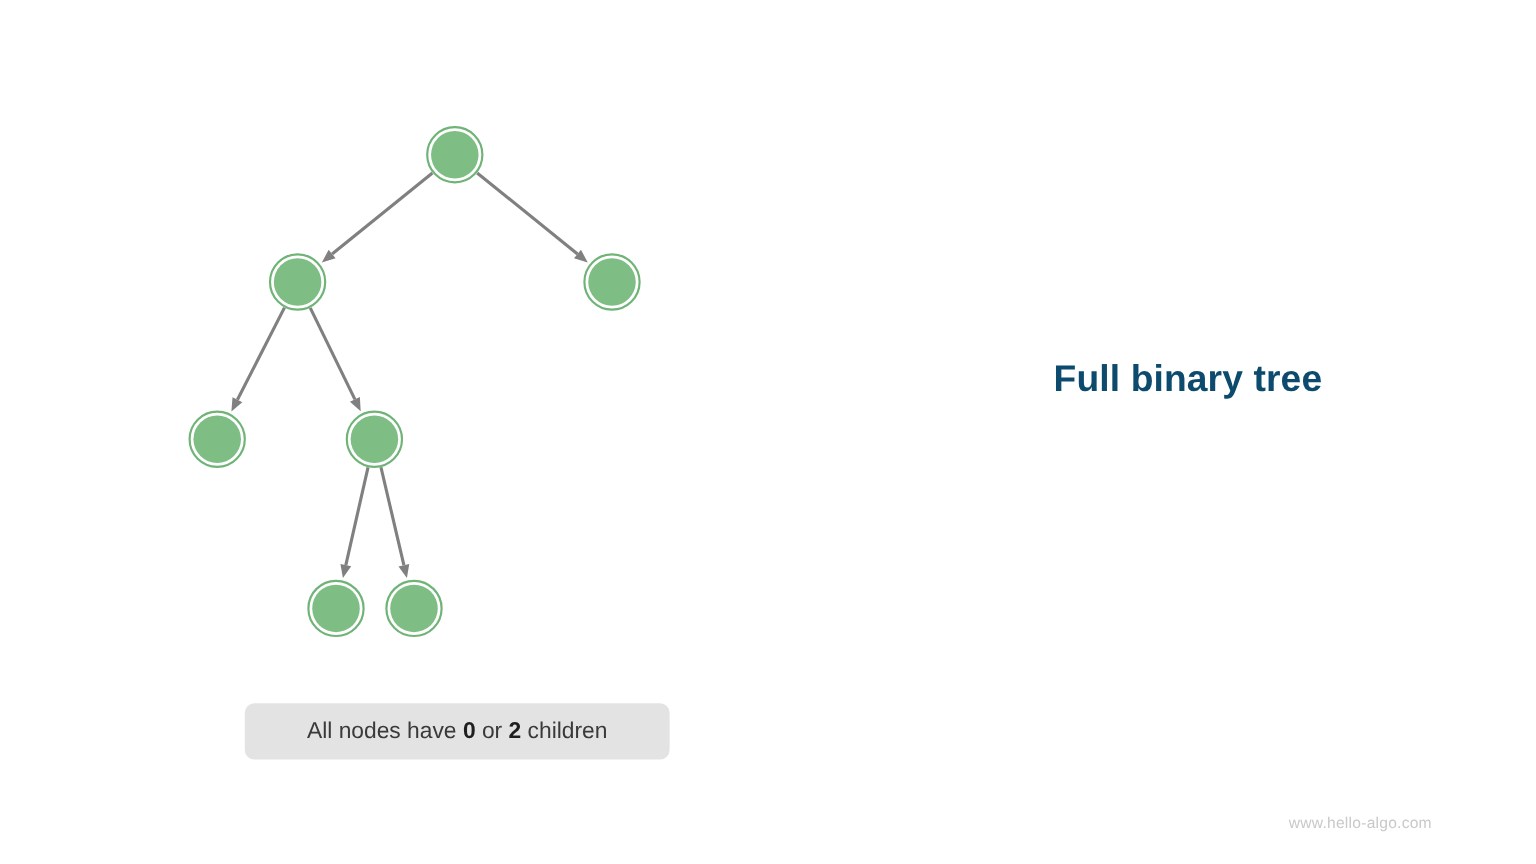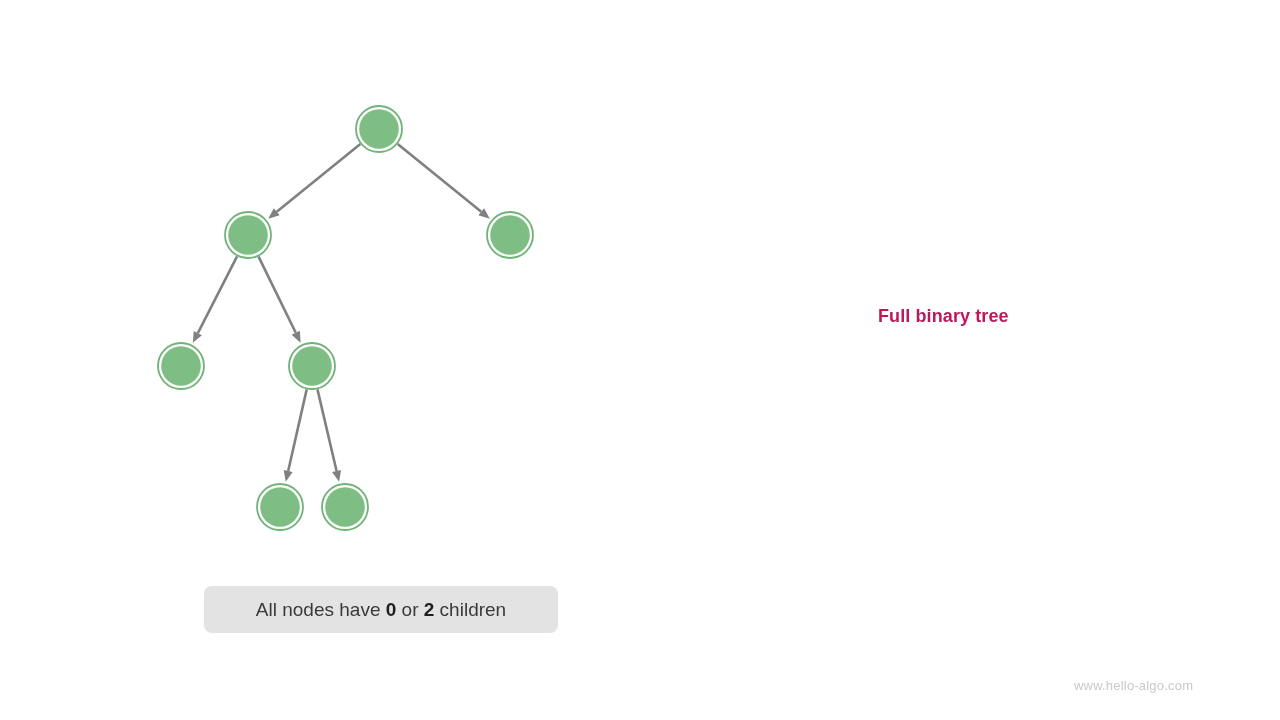--- a/index.html
+++ b/index.html
@@ -29,23 +29,23 @@
     top: 0;
     width: 1280px;
     height: 720px;
   }
 
   
   .diagram-title {
     position: absolute;
     left: 878px;
     top: 301px;
-    font-size: 18px;
+    font-size: 31px;
     font-weight: bold;
-    color: #be185d;
+    color: #0c4a6e;
     letter-spacing: 0.1px;
     white-space: nowrap;
     line-height: 30px;
   }
 
   
   .caption-pill {
     position: absolute;
     left: 204px;
     top: 586px;

